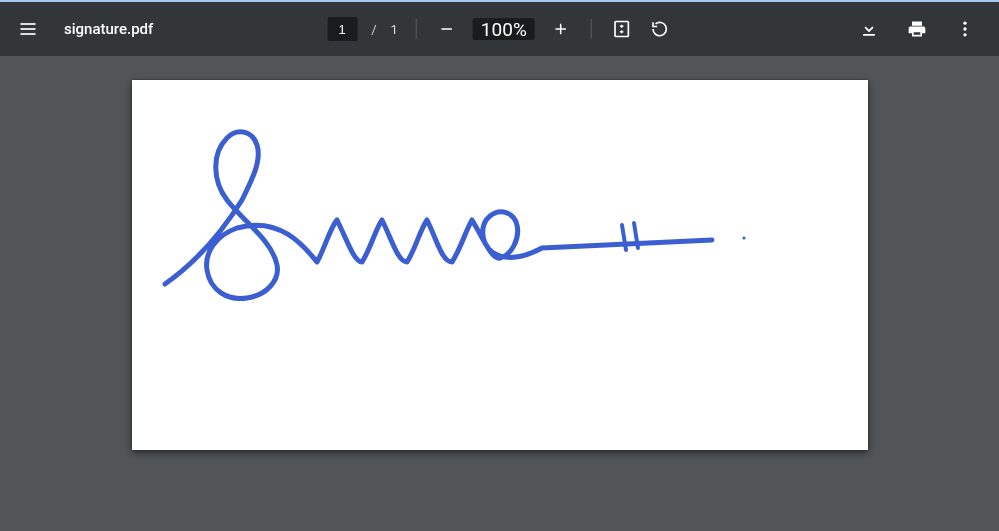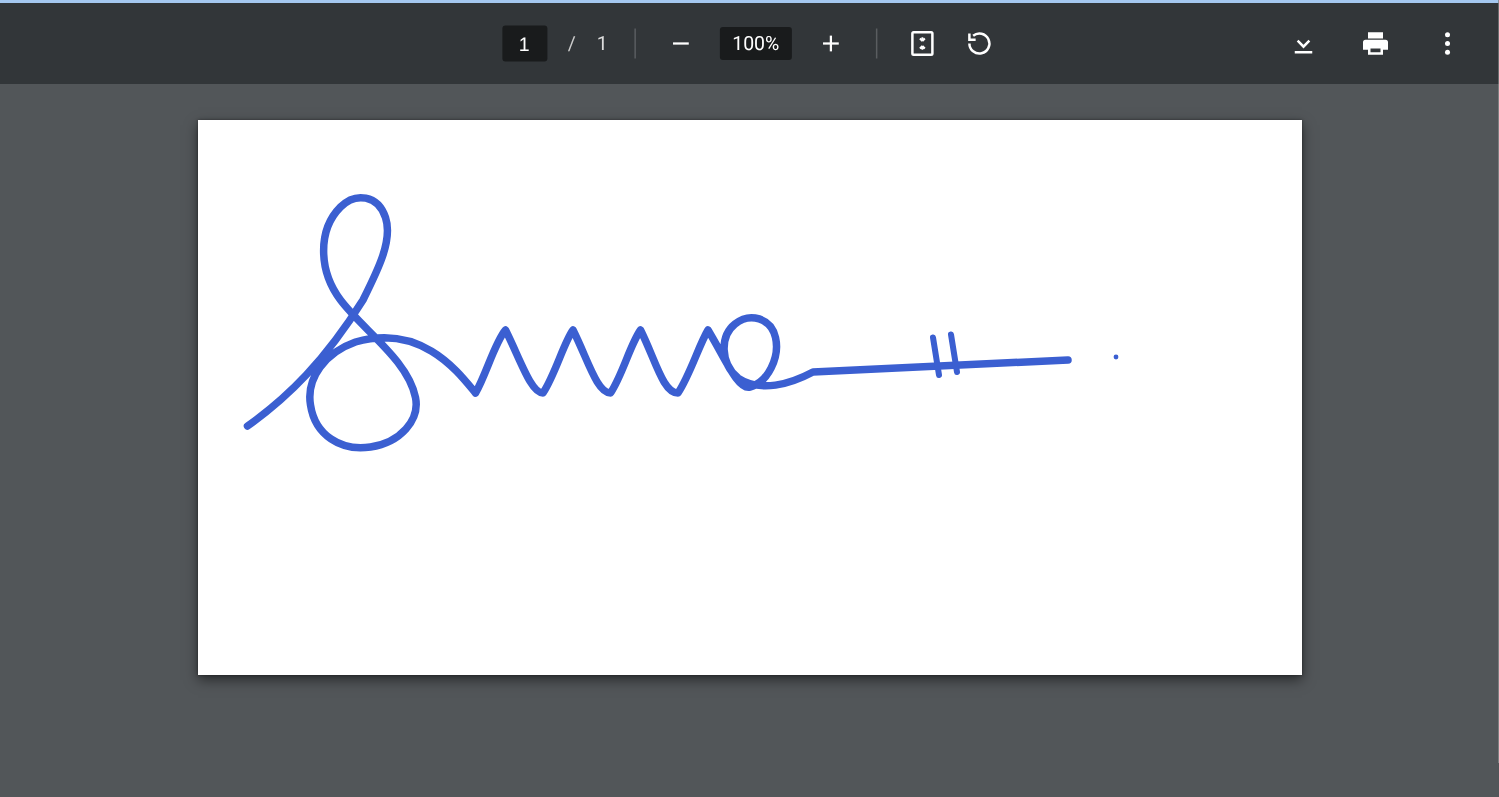--- a/index.html
+++ b/index.html
@@ -6,33 +6,43 @@
   .top-accent{height:2px;background:#a5c8f0;}
   .toolbar{height:54px;background:#323639;display:flex;align-items:center;color:#fff;position:relative;}
   .tb-left{display:flex;align-items:center;gap:24px;padding-left:16px;}
   .tb-center{position:absolute;left:50%;transform:translateX(-50%);display:flex;align-items:center;gap:14px;}
   .tb-right{margin-left:auto;display:flex;align-items:center;gap:24px;padding-right:22px;}
   .filename{font-size:15px;font-weight:500;color:#fff;}
   .page-input{width:26px;height:22px;background:#191b1c;color:#fff;border:none;text-align:center;font-size:13px;border-radius:2px;}
   .page-sep{color:#ccc;font-size:13px;}
   .page-total{color:#ddd;font-size:13px;}
   .divider{width:1px;height:20px;background:#5a5d60;margin:0 4px;}
-  .zoom-box{height:22px;padding:0 8px;background:#191b1c;color:#fff;font-size:13px;border-radius:2px;display:flex;align-items:center;}
+  .zoom-box{height:22px;padding:0 8px;background:#191b1c;color:#fff;font-size:19px;border-radius:2px;display:flex;align-items:center;}
   .icon-btn{width:24px;height:24px;display:flex;align-items:center;justify-content:center;cursor:pointer;color:#fff;}
   .icon-btn svg{display:block;}
   .viewer{height:calc(100% - 56px);overflow:auto;display:flex;justify-content:center;padding:24px 0;}
   .page{width:736px;height:370px;background:#fff;box-shadow:0 3px 8px rgba(0,0,0,.5),0 0 2px rgba(0,0,0,.4);position:relative;}
   .sig{position:absolute;left:0;top:0;width:100%;height:100%;}
 </style>
 </head>
 <body>
 
 <div class="top-accent"></div>
 
 <div class="toolbar">
+  <div class="tb-left">
+    <div class="icon-btn">
+      <svg width="20" height="20" viewBox="0 0 24 24" fill="#fff">
+          <rect x="3" y="5" width="18" height="2"></rect>
+          <rect x="3" y="11" width="18" height="2"></rect>
+          <rect x="3" y="17" width="18" height="2"></rect>
+        </svg>
+    </div>
+    <span class="filename">signature.pdf</span>
+  </div>
 
   <div class="tb-center">
     <input class="page-input" value="1" style="">
     <span class="page-sep">/</span>
     <span class="page-total">1</span>
     <div class="divider"></div>
     <div class="icon-btn">
       <svg width="18" height="18" viewBox="0 0 24 24" fill="#fff">
           <rect x="5" y="11" width="14" height="2"></rect>
         </svg>

